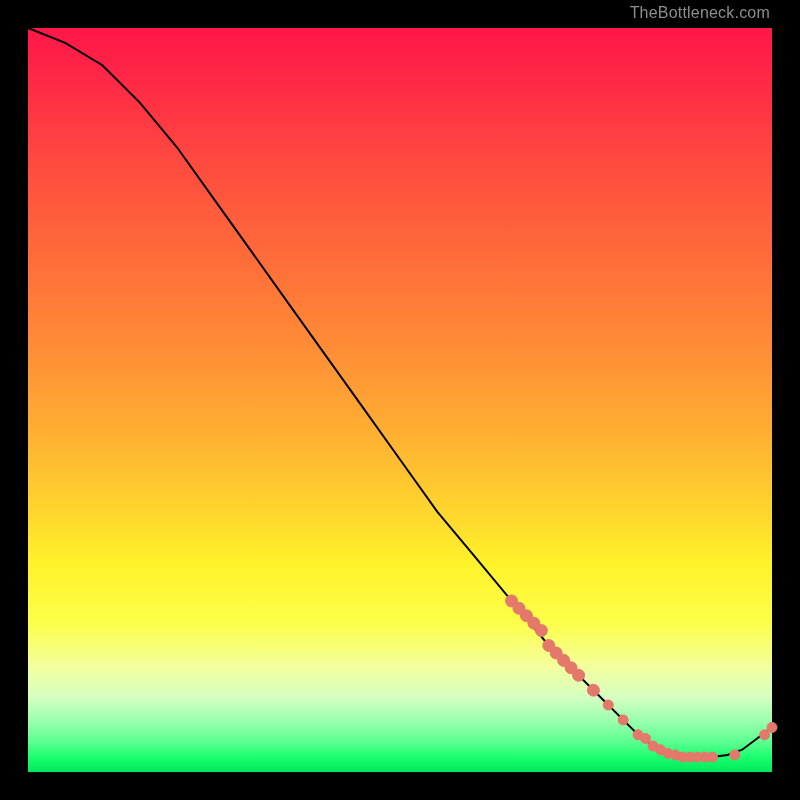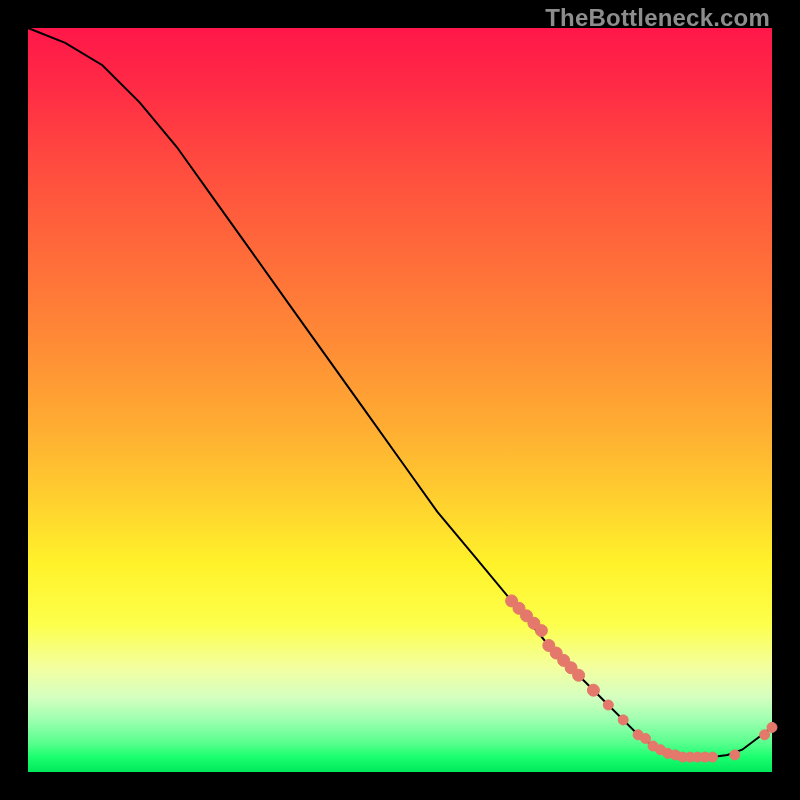--- a/index.html
+++ b/index.html
@@ -41,23 +41,23 @@
       #5bff8f 96%,
       #1aff6e 98%,
       #00e85b 100%
     );
   }
   .watermark {
     position: absolute;
     top: 4px;
     right: 30px;
     color: #8d8d8d;
-    font-size: 24px;
+    font-size: 16px;
     letter-spacing: 0.2px;
-    font-weight: 700;
+    font-weight: 400;
     user-select: none;
   }
   svg.curve {
     position: absolute;
     left: 0;
     top: 0;
     width: 744px;
     height: 744px;
     overflow: visible;
   }

